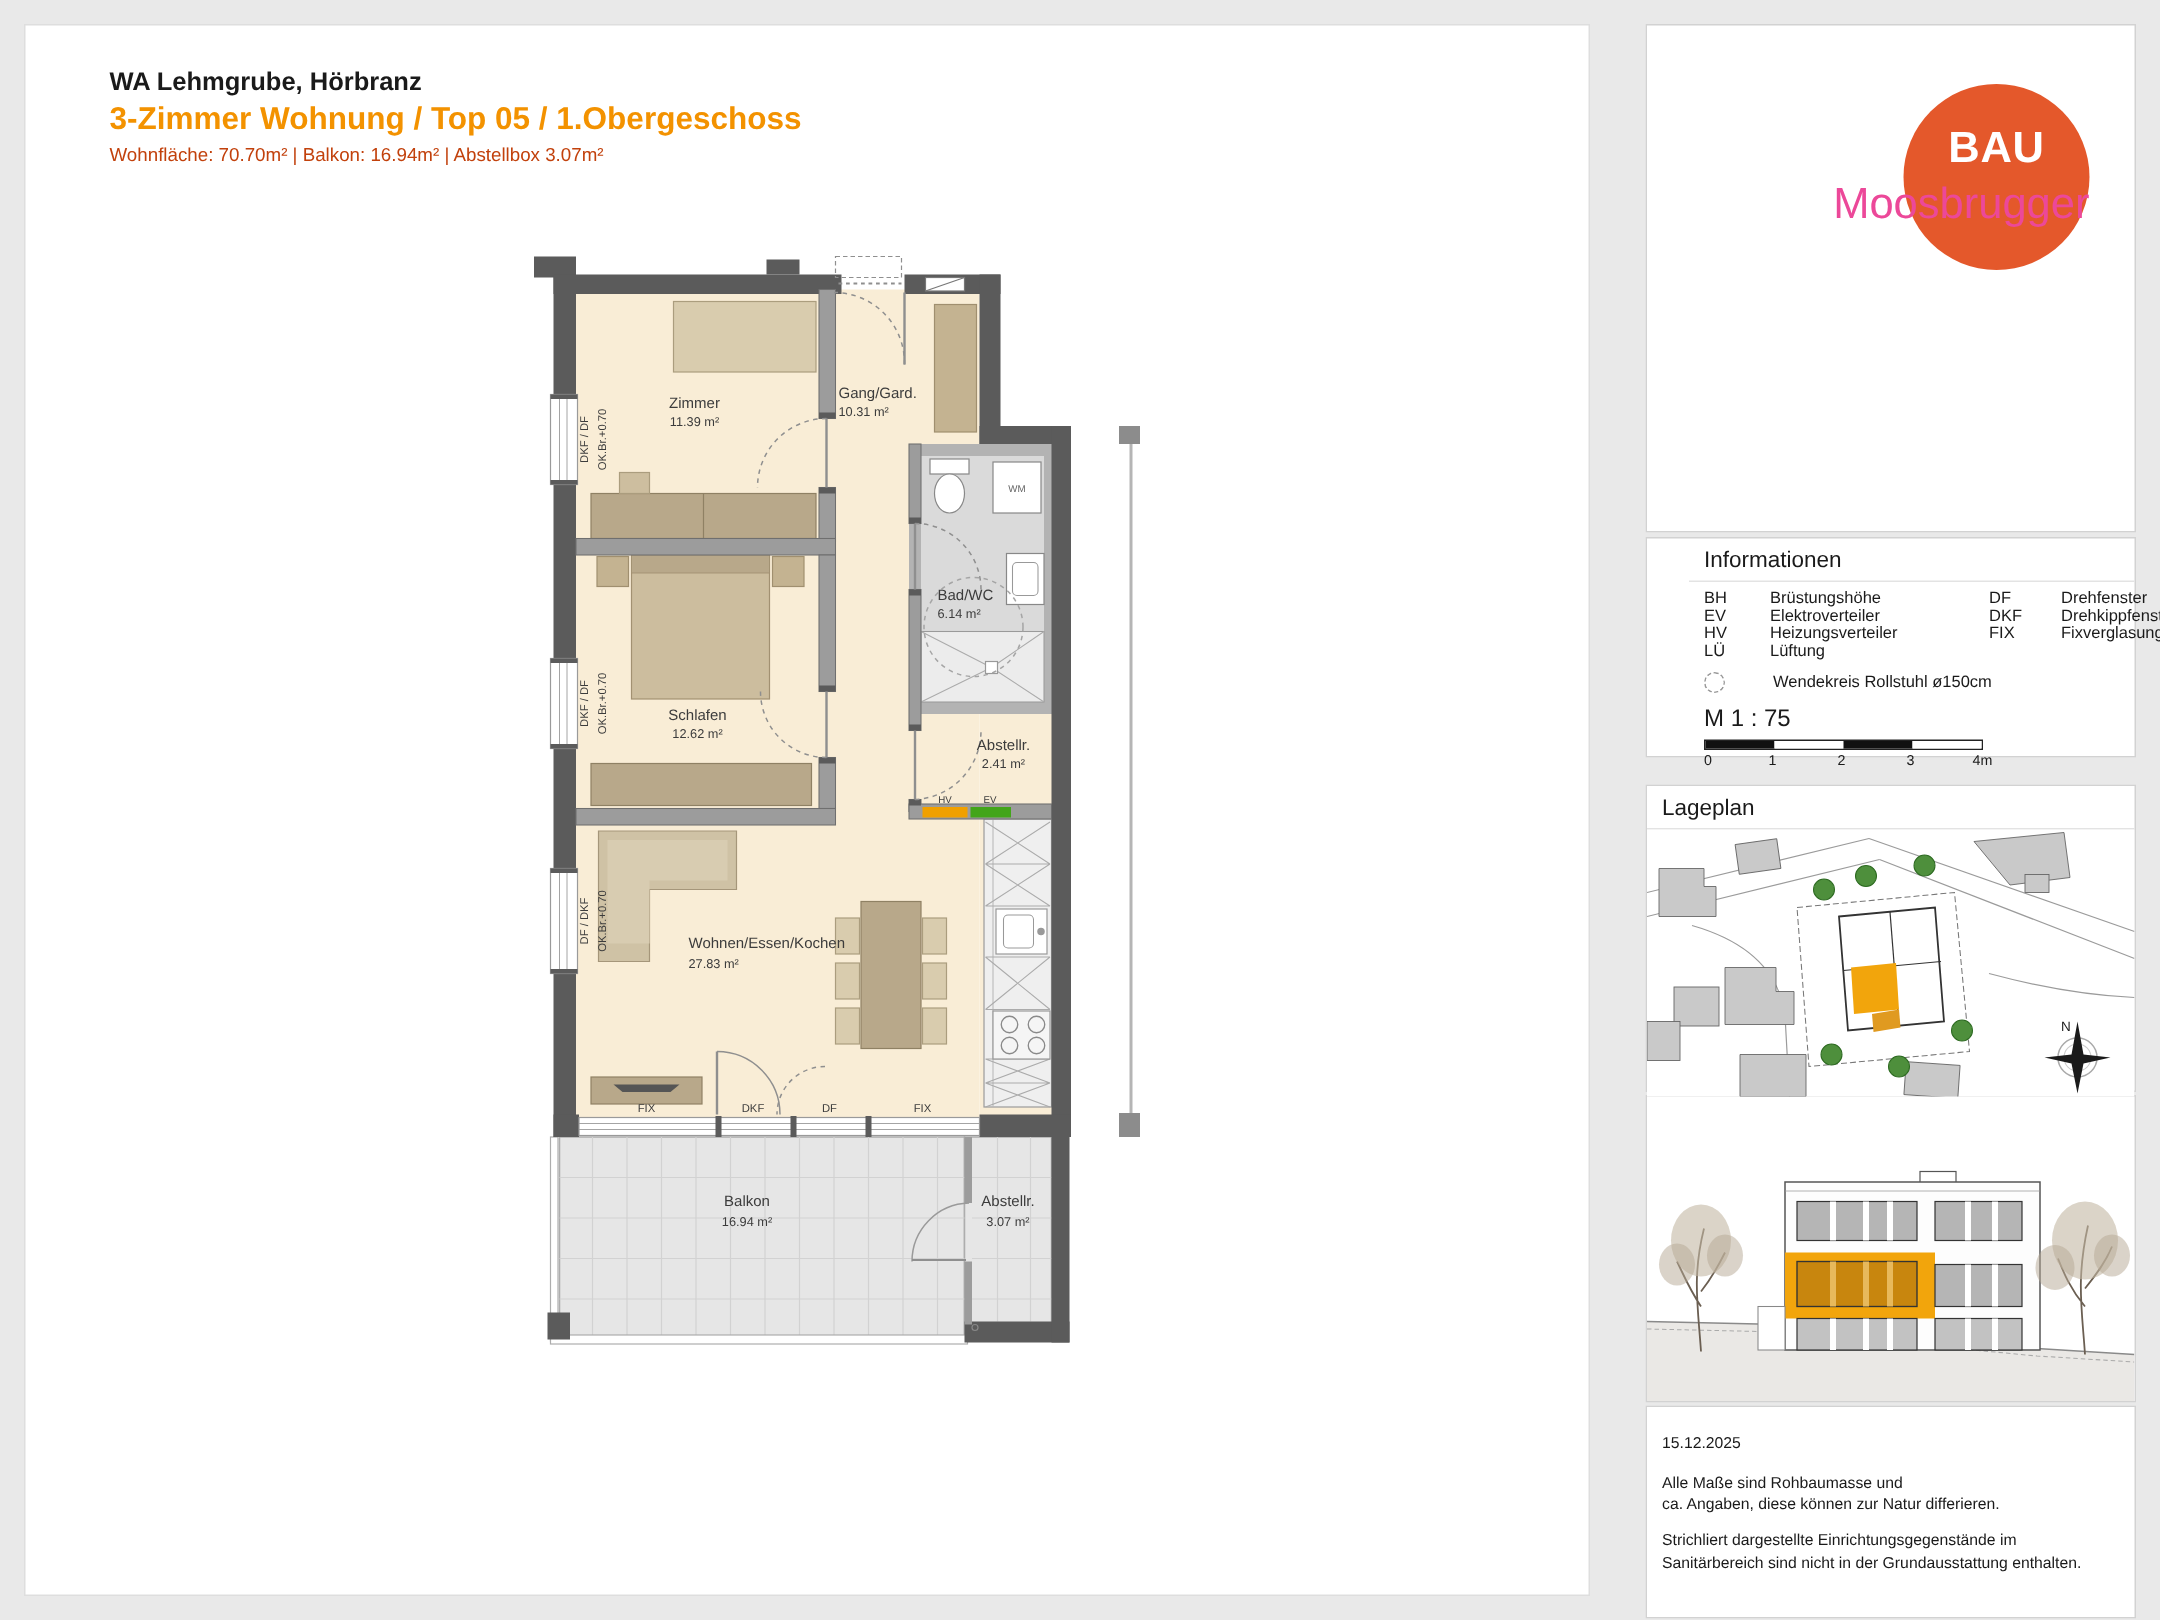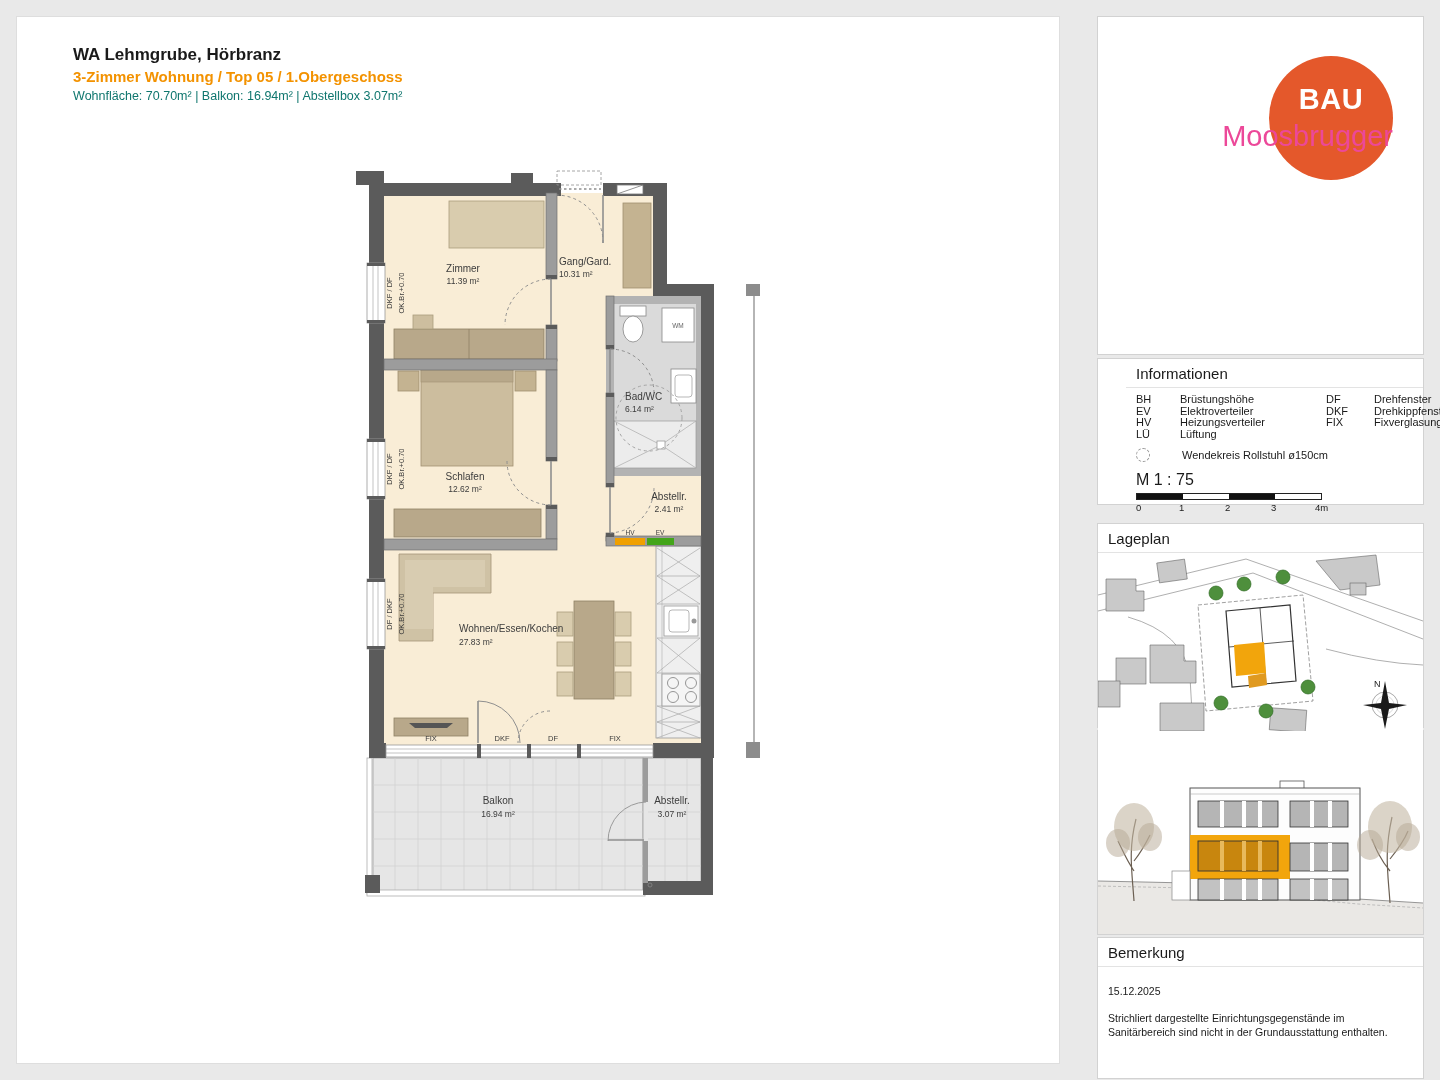--- a/index.html
+++ b/index.html
@@ -1,21 +1,21 @@
 <!DOCTYPE html>
 <html><head>
 <meta charset="utf-8">
 <style>
   html,body{margin:0;padding:0;background:#E9E9E9;font-family:"Liberation Sans",sans-serif;}
   .page{position:relative;width:1440px;height:1080px;background:#E9E9E9;overflow:hidden;}
   .sheet{position:absolute;left:16px;top:16px;width:1044px;height:1048px;background:#FFFFFF;border:1px solid #DEDEDE;box-sizing:border-box;}
   .titleblock{position:absolute;left:56px;top:28px;}
   .titleblock h1{margin:0;font-size:17px;font-weight:bold;color:#1A1A1A;}
-  .titleblock h2{margin:3px 0 0;font-size:15px;font-weight:bold;color:#F39200;}
-  .titleblock p{margin:4px 0 0;font-size:12.5px;color:#0f766e;text-align:center;}
+  .titleblock h2{margin:3px 0 0;font-size:21px;font-weight:bold;color:#F39200;}
+  .titleblock p{margin:4px 0 0;font-size:12.5px;color:#c2410c;}
   .planwrap{position:absolute;left:334px;top:149px;width:420px;height:745px;}
   .rightcol{position:absolute;left:1097px;top:16px;width:327px;border-radius:13px;}
   .panel{background:#fff;border:1px solid #D2D2D2;box-sizing:border-box;}
   .panel h3{font-size:15px;font-weight:normal;color:#1A1A1A;margin:0;padding:6px 10px 5px;border-bottom:1px solid #E3E3E3;}
   .logo-panel{height:339px;position:relative;margin-bottom:3px;}
   .logo-circle{position:absolute;left:171px;top:39px;width:124px;height:124px;border-radius:50%;}
   .logo-bau{position:absolute;left:171px;top:66px;width:124px;text-align:center;font-size:29px;font-weight:bold;color:#FFFFFF;letter-spacing:.5px;}
   .logo-moos{position:absolute;right:30px;top:103px;font-size:29px;font-weight:normal;color:#ec4899;white-space:nowrap;}
   .info-panel{height:147px;margin-bottom:18px;padding-left:28px;}
   .info-body{padding:6px 10px 0;}
@@ -424,22 +424,23 @@
         <g>
           <path d="M292,172 C290,142 286,122 294,86 M292,140 C282,128 278,118 274,108 M292,128 C300,118 306,110 310,100" fill="none" stroke="#6B5F52" stroke-width="1.2"></path>
           <ellipse cx="292" cy="96" rx="22" ry="26" fill="#C3B7A4" opacity="0.6"></ellipse>
           <ellipse cx="272" cy="114" rx="13" ry="15" fill="#B5A894" opacity="0.5"></ellipse>
           <ellipse cx="310" cy="106" rx="12" ry="14" fill="#B5A894" opacity="0.5"></ellipse>
         </g>
       </svg>
     </div>
 
     <div class="panel bem-panel">
-      <h3>Bemerkung</h3>
       <div class="bem-body">
         <div class="bem-date">15.12.2025</div>
+        <p class="bem-p">Alle Maße sind Rohbaumasse und
+ca. Angaben, diese können zur Natur differieren.</p>
         <p class="bem-p">Strichliert dargestellte Einrichtungsgegenstände im
 Sanitärbereich sind nicht in der Grundausstattung enthalten.</p>
       </div>
     </div>
 
   </div>
 </div>
 
 </body></html>

